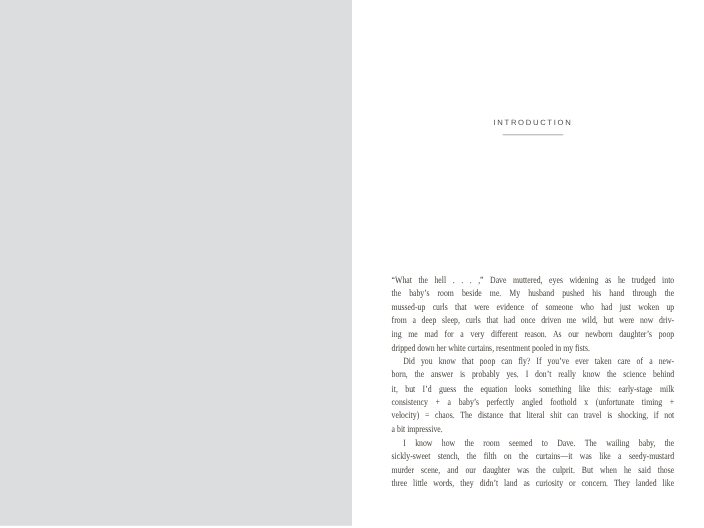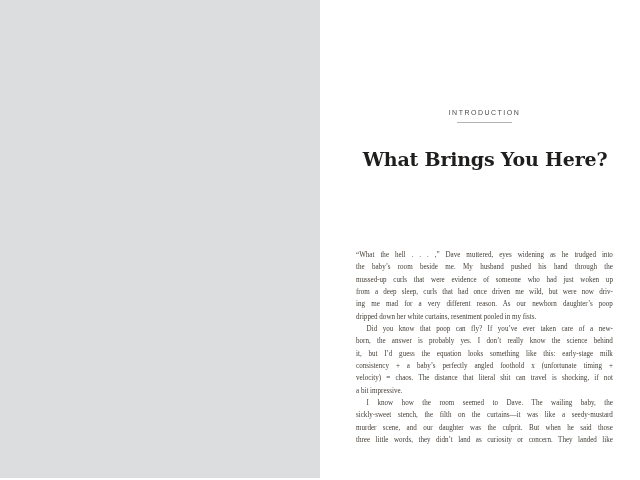--- a/index.html
+++ b/index.html
@@ -62,21 +62,20 @@
   .line.indent { text-indent: 13px; }
 </style>
 </head>
 <body>
 
 <div class="spread">
   <div class="left-page"></div>
   <div class="right-page">
     <div class="kicker">INTRODUCTION</div>
     <div class="kicker-rule"></div>
-    <h1 class="title">What Brings You Here?</h1>
     <div class="textblock">
         <div class="para">
           <div class="line">“What the hell . . . ,” Dave muttered, eyes widening as he trudged into</div>
           <div class="line">the baby’s room beside me. My husband pushed his hand through the</div>
           <div class="line">mussed-up curls that were evidence of someone who had just woken up</div>
           <div class="line">from a deep sleep, curls that had once driven me wild, but were now driv-</div>
           <div class="line">ing me mad for a very different reason. As our newborn daughter’s poop</div>
           <div class="line para-end">dripped down her white curtains, resentment pooled in my fists.</div>
         </div>
         <div class="para">

